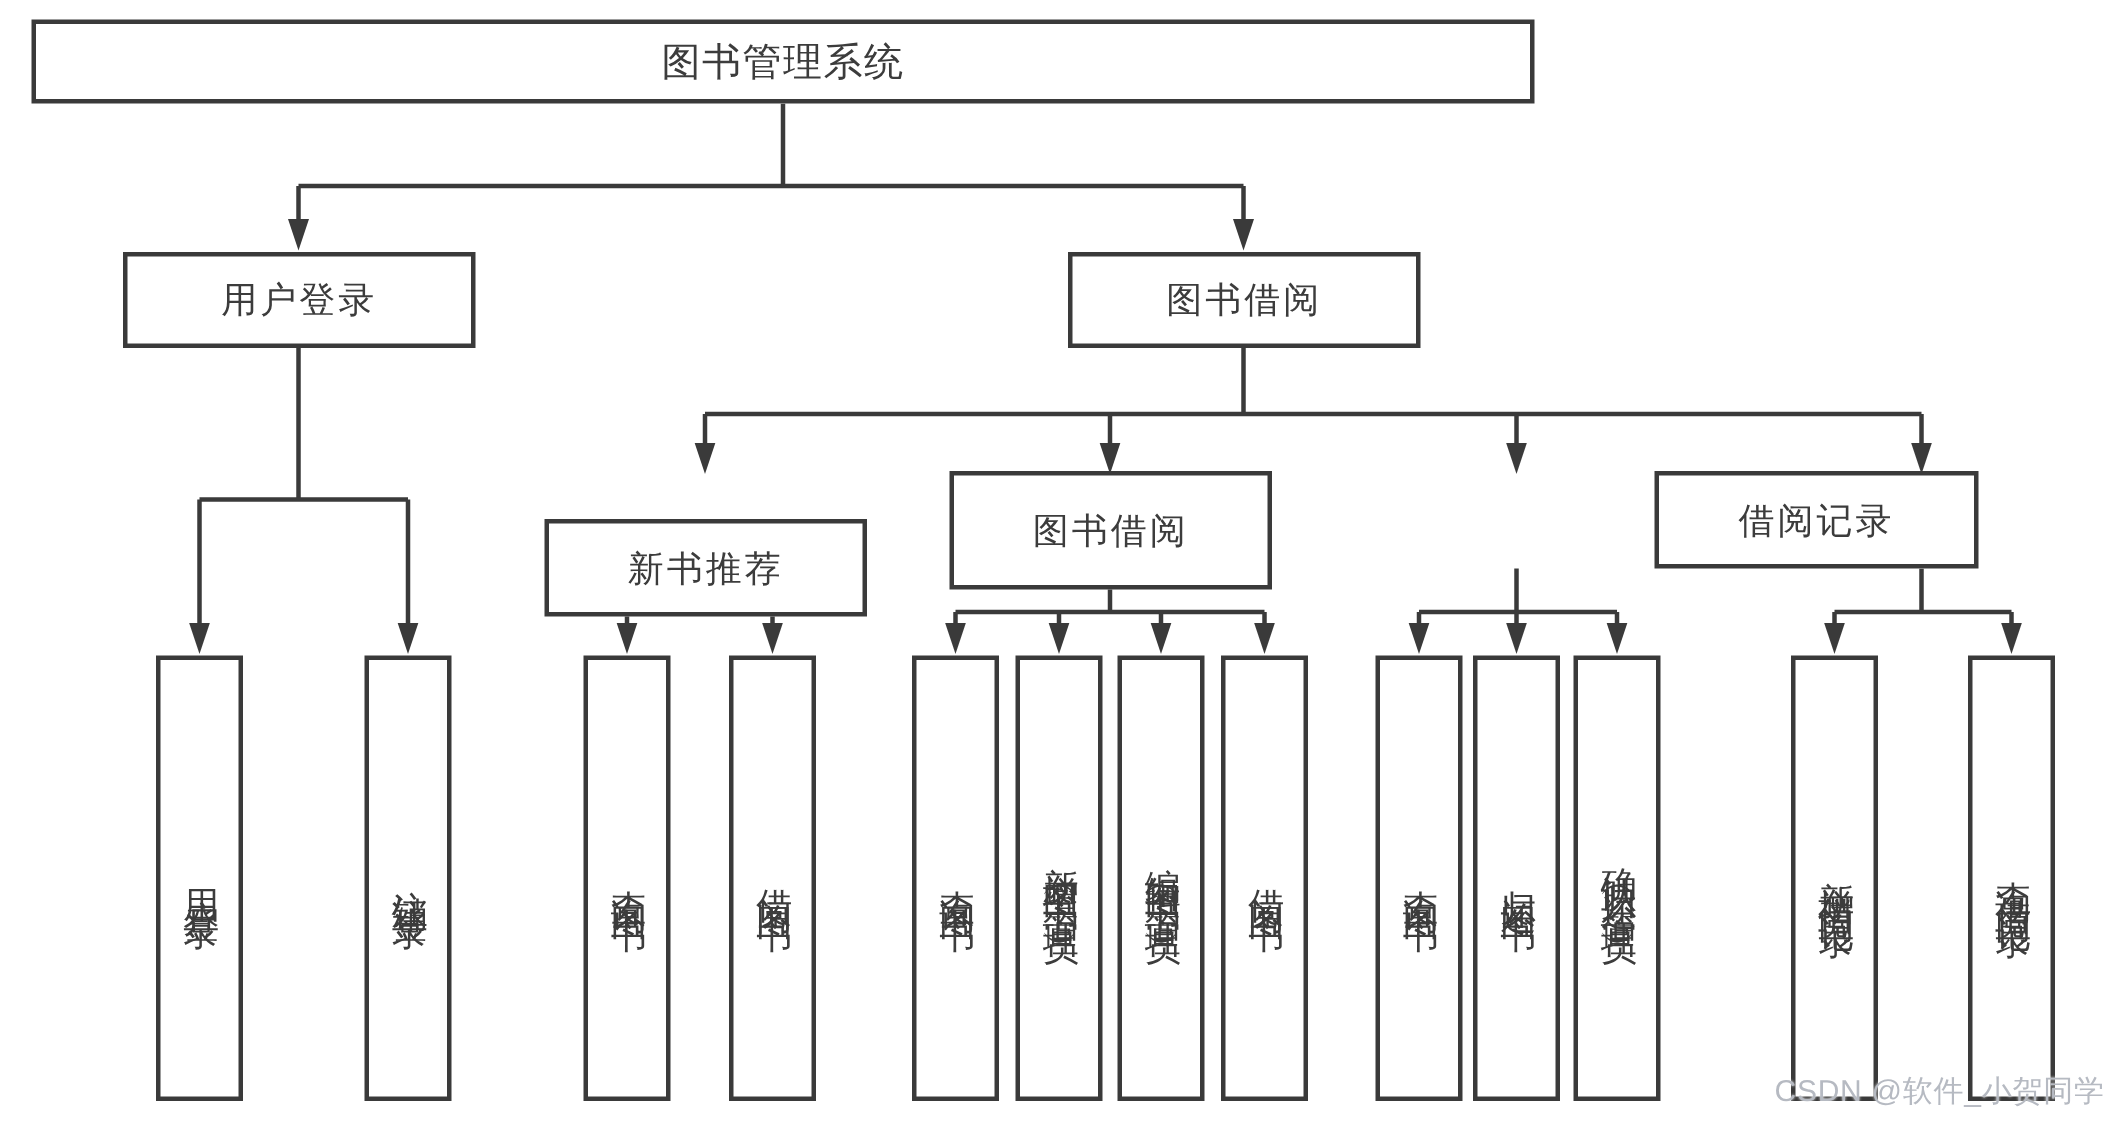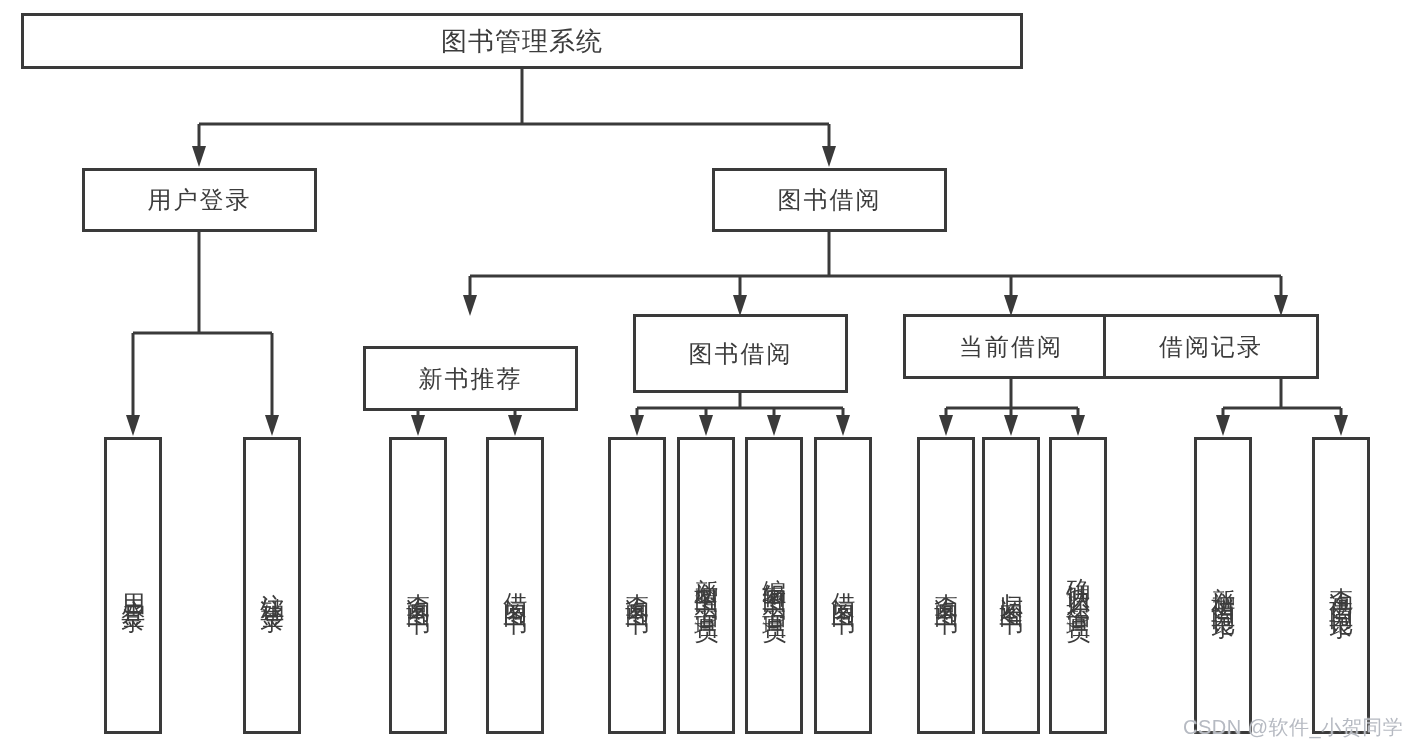--- a/index.html
+++ b/index.html
@@ -140,23 +140,20 @@
   <div class="node h-node n-book-mgmt">
     <span class="lbl">图书借阅</span>
   </div>
 
   <div class="node h-node n-l3-0">
     <span class="lbl">新书推荐</span>
   </div>
   <div class="node h-node n-l3-1">
     <span class="lbl">图书借阅</span>
   </div>
-  <div class="node h-node n-l3-2">
-    <span class="lbl">当前借阅</span>
-  </div>
   <div class="node h-node n-l3-3">
     <span class="lbl">借阅记录</span>
   </div>
 
   <div class="node v-node leaf n-leaf-0">
     <span class="lbl">用户登录</span>
   </div>
   <div class="node v-node leaf n-leaf-1">
     <span class="lbl">注销登录</span>
   </div>

